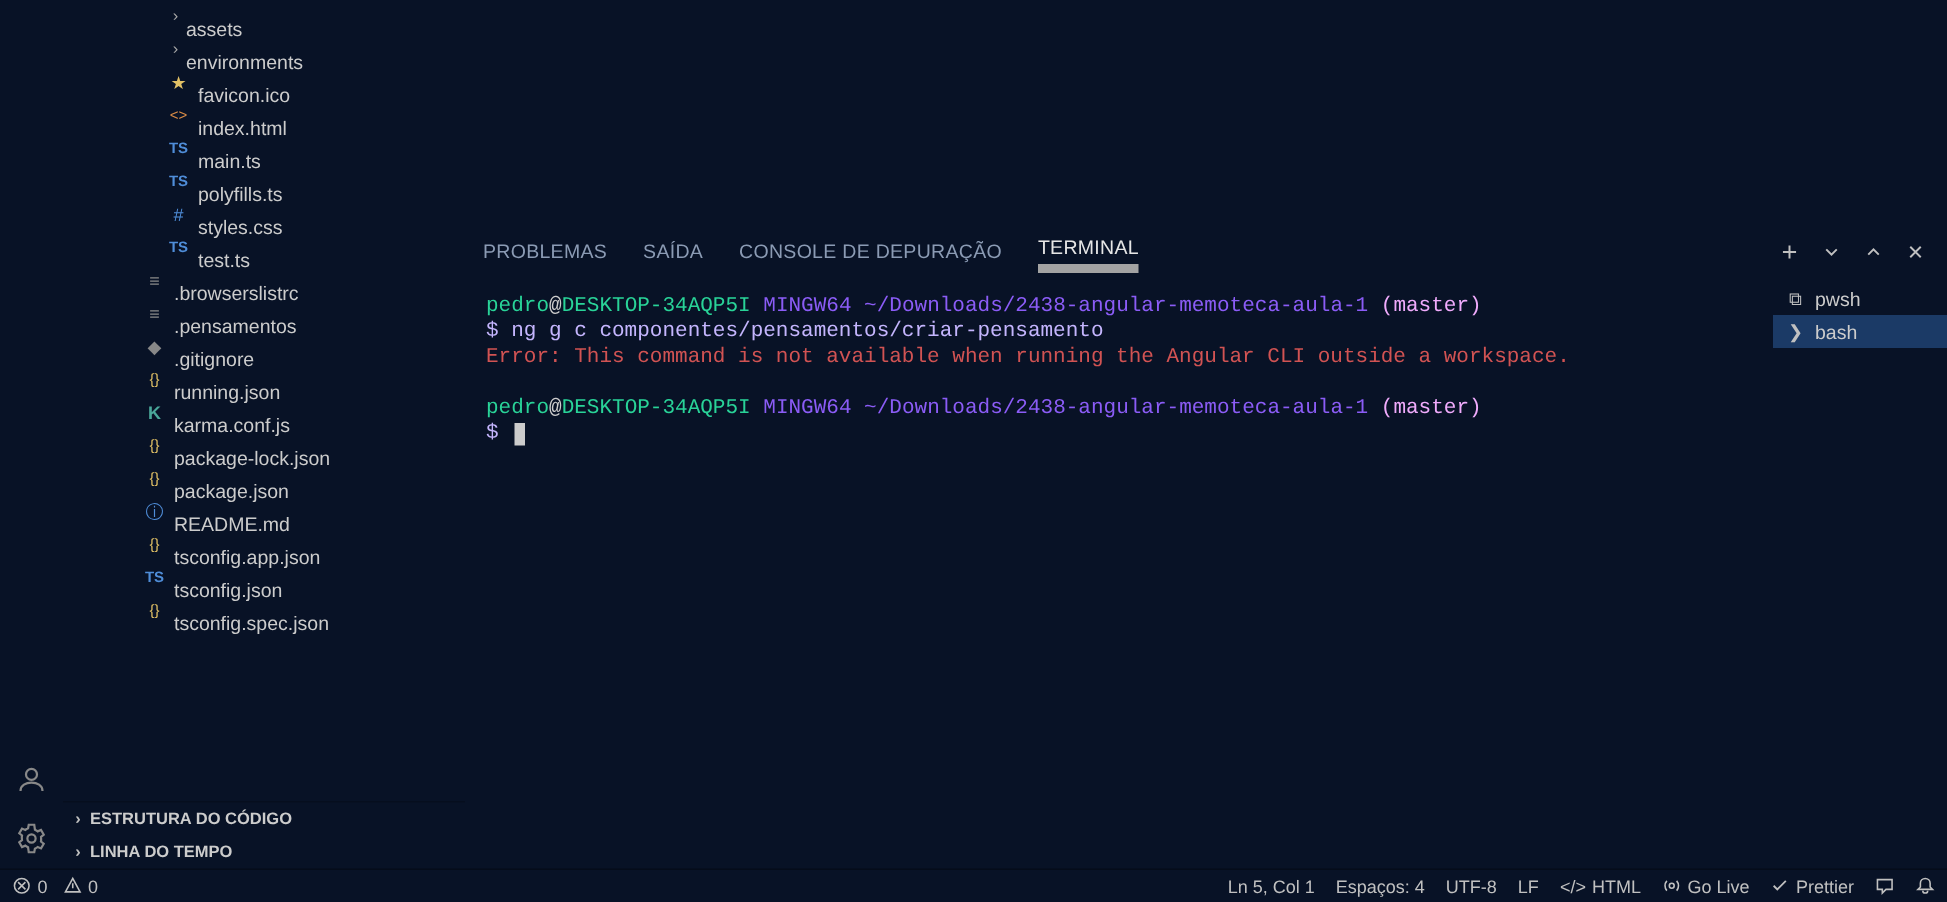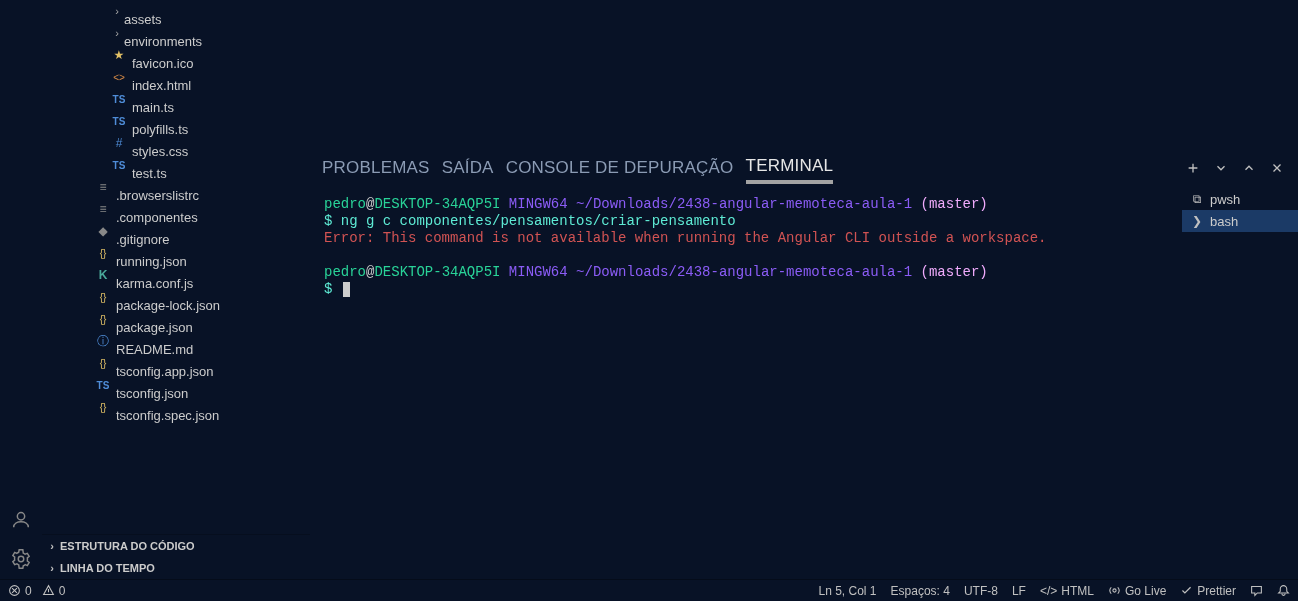--- a/index.html
+++ b/index.html
@@ -53,46 +53,46 @@
   padding-left: 2px; cursor: pointer;
   font-size: 11px; font-weight: 600;
 }
 .sidebar-section .chev { width: 16px; display:inline-flex; align-items:center; justify-content:center; color:#c0c0c0;}
 
 
 .editor-col { flex:1; display:flex; flex-direction:column; background:#081226; }
 .editor-area { height: 152px; background:#081226; }
 .panel-tabs {
   height: 30px; display:flex; align-items:center;
-  padding: 0 12px; gap: 12px;
-  color: #8b9bb4; font-size: 17px;
+  padding: 0 12px; gap: 24px;
+  color: #8b9bb4; font-size: 13px;
   border-top: 1px solid rgba(0,0,0,0);
 }
 .panel-tab { cursor:pointer; padding: 4px 0; letter-spacing: .2px;}
-.panel-tab.active { color:#e6e6e6; border-bottom:4px solid #a3a3a3; }
+.panel-tab.active { color:#e6e6e6; border-bottom:6px solid #a3a3a3; }
 .panel-spacer { flex:1; }
 .panel-actions { display:flex; gap:10px; align-items:center; color:#c0c0c0;}
 .panel-action { cursor:pointer; display:inline-flex; align-items:center; justify-content:center; width:18px; height:18px;}
 .panel-action svg { width:14px; height:14px; }
 
 .panel-body { flex:1; display:flex; overflow:hidden; }
 .terminal {
   flex: 1;
   padding: 14px 0 0 14px;
   font-family: Consolas, "Courier New", monospace;
   font-size: 14px;
   line-height: 17px;
   color: #cccccc;
   white-space: pre;
 }
 .term-user { color:#29d398; }
 .term-host { color:#8b5cf6; }
 .term-path { color:#8b5cf6; }
 .term-branch { color:#f0abfc; }
-.term-cmd { color:#5eead4; }
+.term-cmd { color:#c4b5fd; }
 .term-error { color:#d15353; }
 .term-cursor { display:inline-block; width:7px; height:15px; background:#cccccc; vertical-align:text-bottom; margin-left:2px;}
 
 .terminal-sidebar {
   width: 116px;
   display:flex; flex-direction:column;
   padding-top: 6px;
 }
 .term-sess { display:flex; align-items:center; height:22px; padding:0 8px; cursor:pointer; gap:6px; font-size:13px;}
 .term-sess.active { background:#1b3a66; }
@@ -175,21 +175,21 @@
         <div class="tree-item ind-1">
           <span class="ficon c-blue" style="font-weight: 700; font-size: 10px;">TS</span>
           <span class="label">test.ts</span>
         </div>
         <div class="tree-item ind-2">
           <span class="ficon c-gray" style="font-weight: 400; font-size: 12px;">≡</span>
           <span class="label">.browserslistrc</span>
         </div>
         <div class="tree-item ind-2">
           <span class="ficon c-gray" style="font-weight: 400; font-size: 12px;">≡</span>
-          <span class="label">.componentes</span>
+          <span class="label">.pensamentos</span>
         </div>
         <div class="tree-item ind-2">
           <span class="ficon c-gray" style="font-weight: 400; font-size: 12px;">◆</span>
           <span class="label">.gitignore</span>
         </div>
         <div class="tree-item ind-2">
           <span class="ficon c-yellow" style="font-weight: 400; font-size: 10px;">{}</span>
           <span class="label">running.json</span>
         </div>
         <div class="tree-item ind-2">

